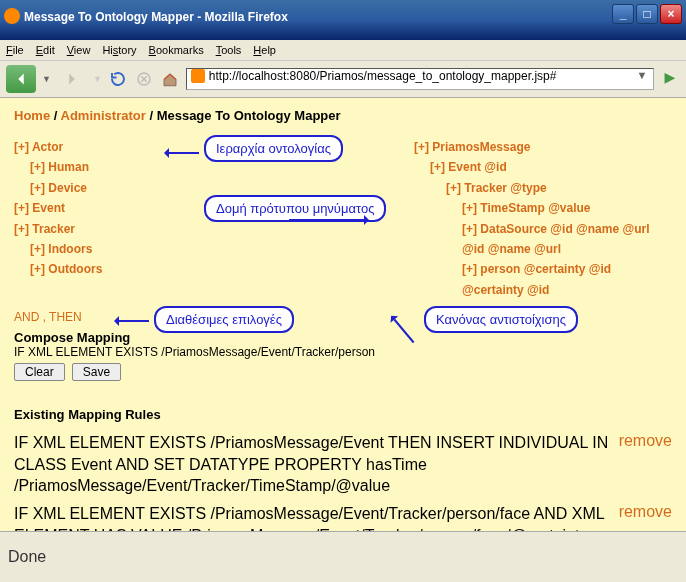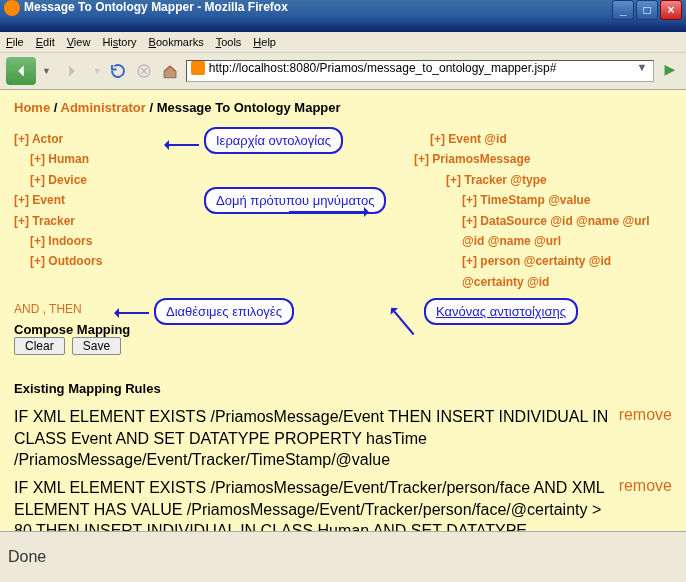--- a/index.html
+++ b/index.html
@@ -1,17 +1,17 @@
 <!DOCTYPE html>
 <html><head>
 <meta charset="utf-8">
 <style>
 * { box-sizing: border-box; margin: 0; padding: 0; }
 body { font-family: Tahoma, Arial, sans-serif; font-size: 11px; background: #ece9d8; width: 686px; height: 582px; overflow: hidden; display: flex; flex-direction: column; }
-.titlebar { background: linear-gradient(to bottom, #3a6ea5 0%, #2c5aa0 50%, #0a246a 100%); height: 32px; display: flex; align-items: flex-start; padding: 0 4px; color: #fff; }
+.titlebar { background: linear-gradient(to bottom, #3a6ea5 0%, #2c5aa0 50%, #0a246a 100%); height: 40px; display: flex; align-items: flex-end; padding: 16px 4px; color: #fff; }
 .titlebar-icon { width: 16px; height: 16px; margin-right: 4px; background: #f80; border-radius: 8px; }
 .titlebar-title { flex: 1; font-weight: bold; font-size: 12px; }
 .win-btn { width: 22px; height: 20px; margin-left: 2px; background: linear-gradient(to bottom, #5a8ecf, #2c5aa0); border: 1px solid #1a3a6a; border-radius: 3px; color: #fff; font-weight: bold; font-size: 12px; text-align: center; line-height: 18px; cursor: pointer; }
 .win-btn.close { background: linear-gradient(to bottom, #e88, #c22); border-color: #800; }
 .menubar { background: #ece9d8; padding: 4px 6px; border-bottom: 1px solid #ccc; display: flex; gap: 12px; font-size: 11px; }
 .menubar span { cursor: pointer; }
 .menubar .u { text-decoration: underline; }
 .toolbar { background: #ece9d8; padding: 4px 6px; border-bottom: 1px solid #aaa; display: flex; align-items: center; gap: 6px; }
 .nav-btn { width: 30px; height: 28px; border-radius: 4px; display: flex; align-items: center; justify-content: center; cursor: pointer; }
 .nav-back { background: linear-gradient(to bottom, #7b7, #494); }
@@ -125,44 +125,45 @@
     <div class="tree tree-left" id="otree">
         <div class="node i0">[+] Actor</div>
         <div class="node i1">[+] Human</div>
         <div class="node i1">[+] Device</div>
         <div class="node i0">[+] Event</div>
         <div class="node i0">[+] Tracker</div>
         <div class="node i1">[+] Indoors</div>
         <div class="node i1">[+] Outdoors</div>
       </div>
     <div class="tree tree-right" id="mtree">
+        <div class="node i0" style="max-width: 250px; white-space: normal;">[+] PriamosMessage</div>
         <div class="node i1" style="max-width: 250px; white-space: normal;">[+] Event  @id</div>
-        <div class="node i0" style="max-width: 250px; white-space: normal;">[+] PriamosMessage</div>
         <div class="node i2" style="max-width: 250px; white-space: normal;">[+] Tracker  @type</div>
         <div class="node i3" style="max-width: 250px; white-space: normal;">[+] TimeStamp  @value</div>
         <div class="node i3" style="max-width: 250px; white-space: normal;">[+] DataSource  @id  @name  @url  @id  @name  @url</div>
         <div class="node i3" style="max-width: 250px; white-space: normal;">[+] person  @certainty  @id  @certainty  @id</div>
       </div>
 
     <div class="callout" style="left:190px; top:-2px;">Ιεραρχία οντολογίας</div>
     <div class="callout-arrow arrow-left" style="left:155px; top:15px; width:30px;"></div>
 
     <div class="callout" style="left:190px; top:58px;">Δομή πρότυπου μηνύματος</div>
     <div class="callout-arrow arrow-right" style="left:275px; top:82px; width:75px;"></div>
   </div>
 
   <div style="position:relative; margin-top:8px;">
     <div class="callout" style="left:140px; top:-4px;">Διαθέσιμες επιλογές</div>
     <div class="callout-arrow arrow-left" style="left:105px; top:10px; width:30px;"></div>
-    <div class="callout" style="left:410px; top:-4px;text-decoration:underline;">Κανόνας αντιστοίχισης</div>
+    <div class="callout" style="left:410px; top:-4px;">Κανόνας αντιστοίχισης</div>
     <div class="callout-arrow arrow-left" style="left:375px; top:20px; width:30px; transform:rotate(50deg);"></div>
     <div class="avail">AND , THEN</div>
   </div>
 
   <div class="compose-title">Compose Mapping</div>
+  <div class="compose-text">IF XML ELEMENT EXISTS /PriamosMessage/Event/Tracker/person</div>
   <button class="btn">Clear</button>
   <button class="btn">Save</button>
 
   <div class="rules-title">Existing Mapping Rules</div>
   <div id="rules">
       <div class="rule-row">
         <div class="rule-text">IF XML ELEMENT EXISTS /PriamosMessage/Event THEN INSERT INDIVIDUAL IN CLASS Event AND SET DATATYPE PROPERTY hasTime /PriamosMessage/Event/Tracker/TimeStamp/@value</div>
         <div class="remove-link">remove</div>
       </div>
       <div class="rule-row">

